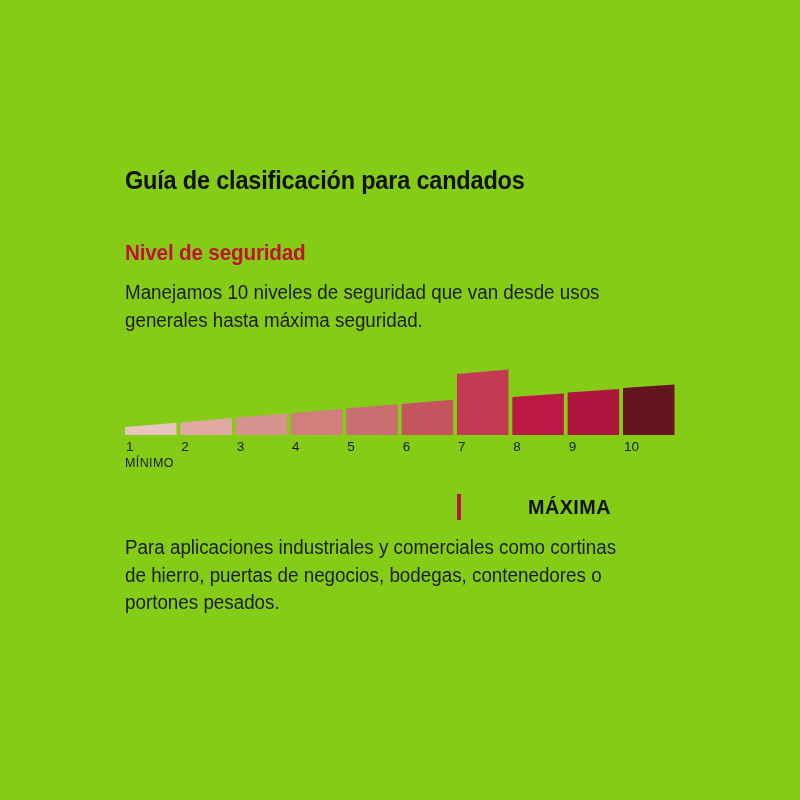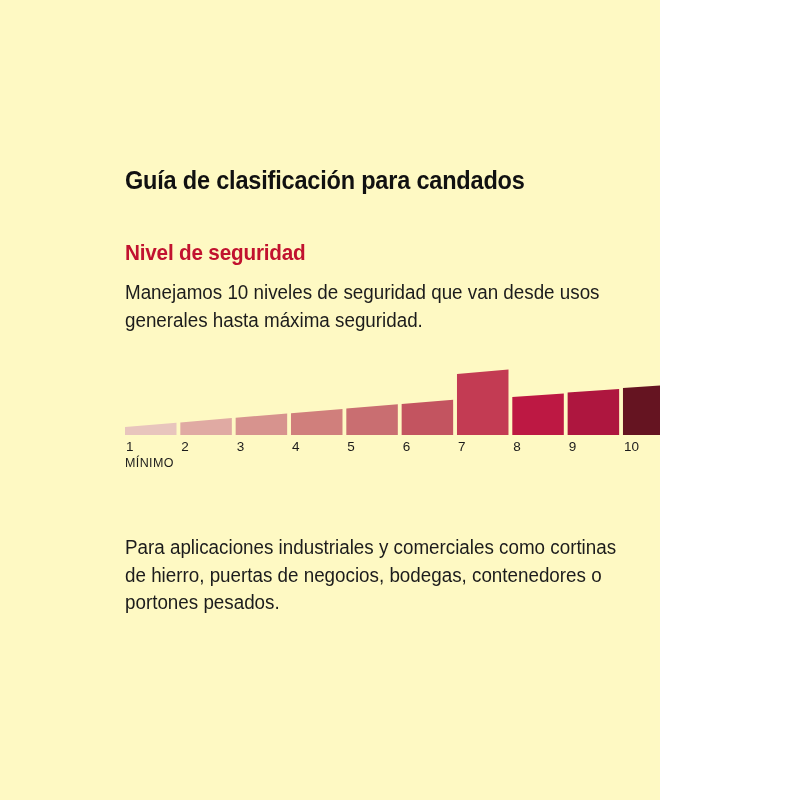--- a/index.html
+++ b/index.html
@@ -1,17 +1,17 @@
 <!DOCTYPE html>
 <html><head>
 <meta charset="utf-8">
 <style>
   html,body{margin:0;padding:0;background:#ffffff;}
   .canvas{
-    position:relative;width:660px;height:800px;background:#fef9c3;overflow:hidden;
+    position:relative;width:800px;height:800px;background:#84cc16;overflow:hidden;
     font-family:"Liberation Sans","DejaVu Sans",sans-serif;color:#1c1c1c;
   }
   .cond{transform:scaleX(0.94);transform-origin:0 0;white-space:nowrap;}
   .page-title{
     position:absolute;left:125px;top:166px;font-size:25px;font-weight:bold;
     letter-spacing:-0.2px;color:#111111;
   }
   .section-heading{
     position:absolute;left:125px;top:240px;font-size:22px;font-weight:bold;
     letter-spacing:-0.2px;
@@ -65,20 +65,24 @@
         <polygon points="512.31,85 512.31,47 563.81,43.5 563.81,85" fill="#bd1843"></polygon>
         <text x="513.31" y="101" fill="#1c1c1c" font-size="13.5" font-family="&quot;Liberation Sans&quot;,&quot;DejaVu Sans&quot;,sans-serif">8</text>
         <polygon points="567.64,85 567.64,42.5 619.14,39 619.14,85" fill="#ae163f"></polygon>
         <text x="568.64" y="101" fill="#1c1c1c" font-size="13.5" font-family="&quot;Liberation Sans&quot;,&quot;DejaVu Sans&quot;,sans-serif">9</text>
         <polygon points="622.97,85 622.97,38 674.47,34.5 674.47,85" fill="#651421"></polygon>
         <text x="623.97" y="101" fill="#1c1c1c" font-size="13.5" font-family="&quot;Liberation Sans&quot;,&quot;DejaVu Sans&quot;,sans-serif">10</text>
         <text x="125" y="117" fill="#1c1c1c" font-size="12.5" letter-spacing="0.4" font-family="&quot;Liberation Sans&quot;,&quot;DejaVu Sans&quot;,sans-serif">MÍNIMO</text>
       </svg>
   </div>
 
+  <div class="maxima-row">
+    <span class="maxima-tick" style="background: rgb(181, 22, 60);"></span>
+    <span class="maxima-label cond">MÁXIMA</span>
+  </div>
 
   <div class="footer cond">
       <div>Para aplicaciones industriales y comerciales como cortinas</div>
       <div>de hierro, puertas de negocios, bodegas, contenedores o</div>
       <div>portones pesados.</div>
     </div>
 
 </div>
 
 </body></html>

